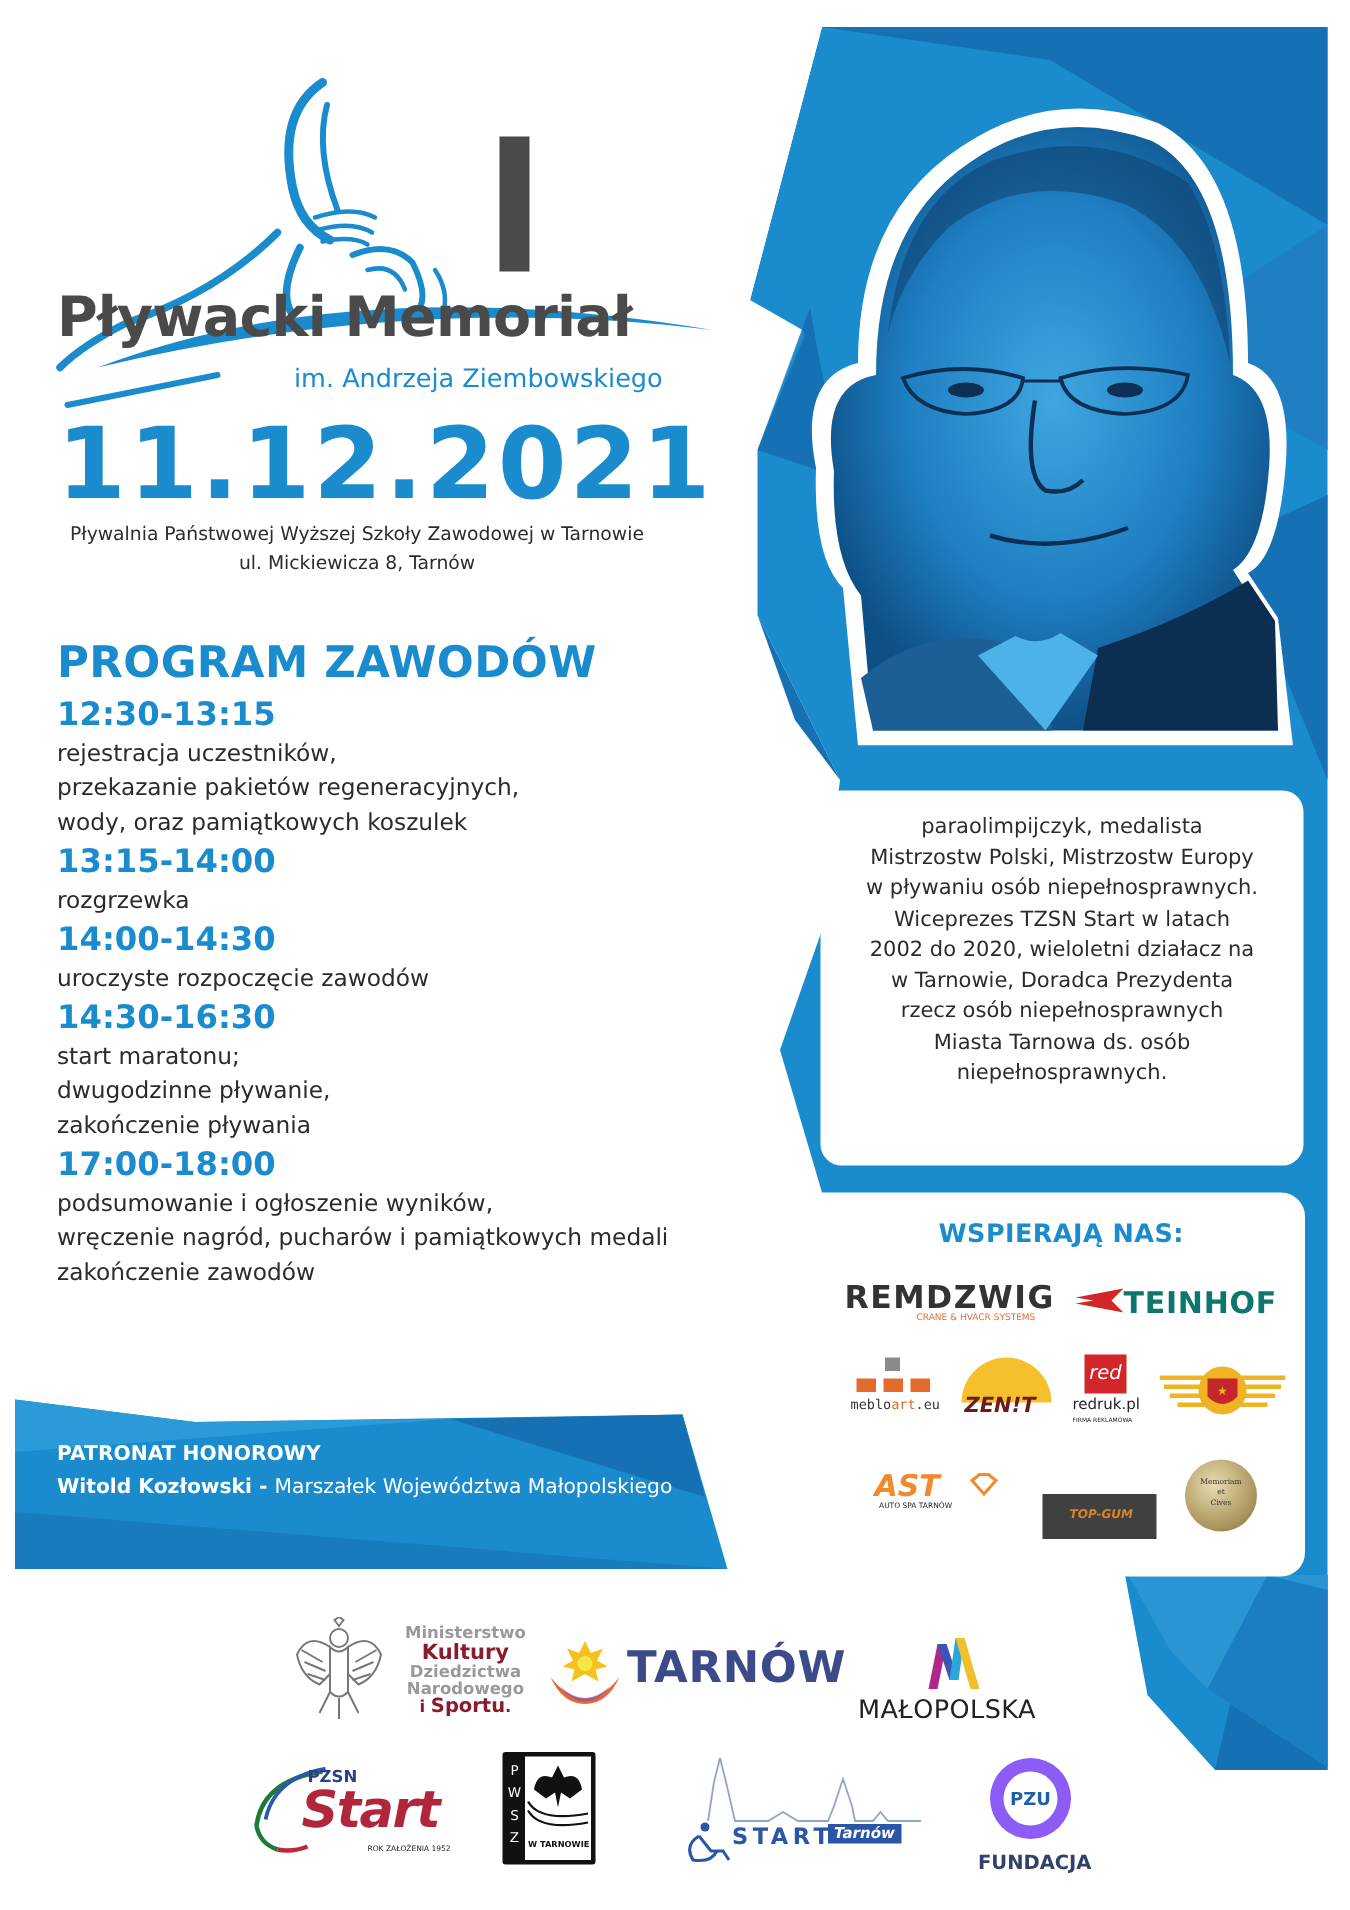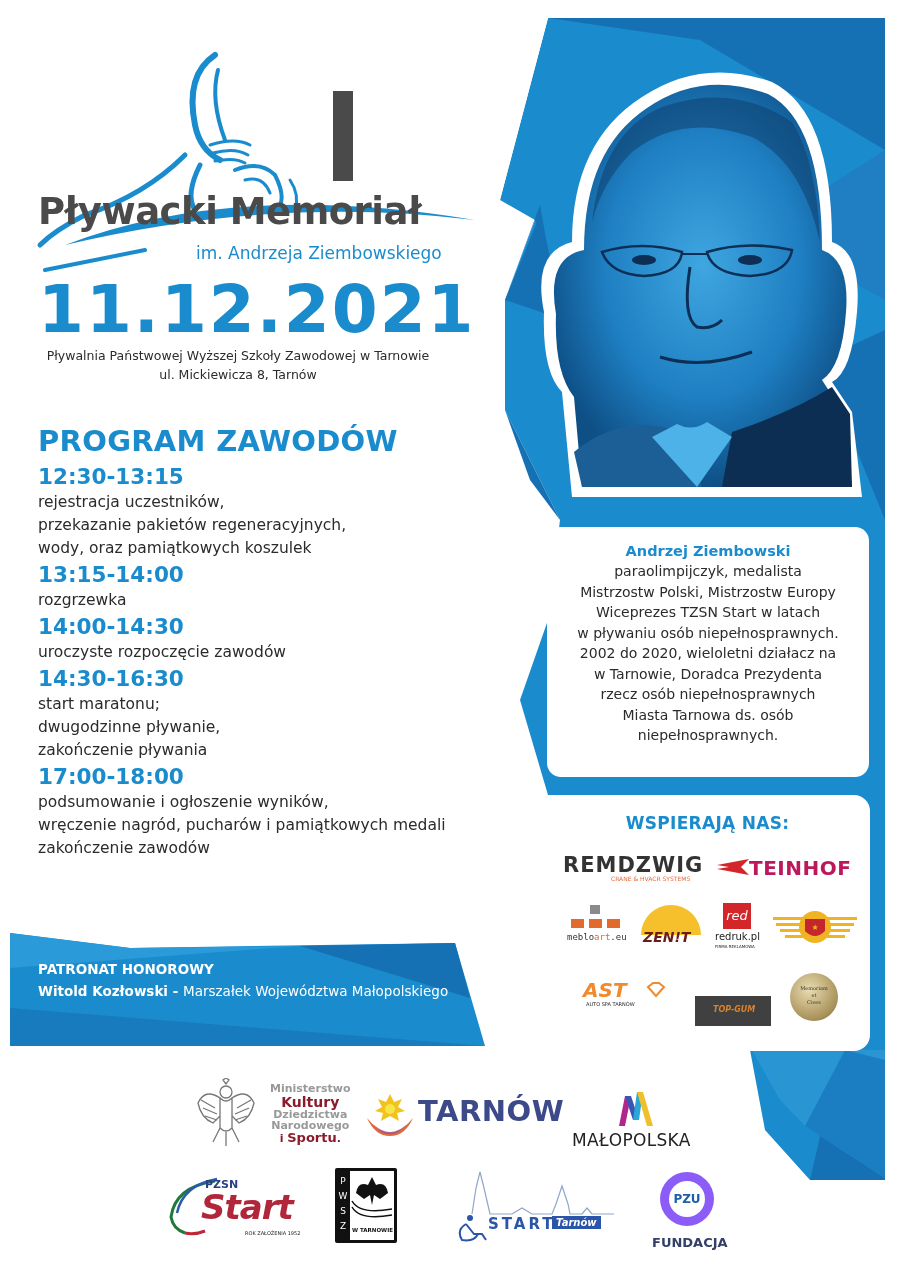--- a/index.html
+++ b/index.html
@@ -108,45 +108,44 @@
 
   <path d="M158,215 Q150,265 165,275 Q180,278 190,268" fill="none" stroke="#0d2f55" stroke-width="3"></path>
   <path d="M128,305 Q170,318 220,300" fill="none" stroke="#0d2f55" stroke-width="3"></path>
 
   <path d="M42,400 Q90,360 150,380 L170,435 L50,435 Z" fill="#1b5f96"></path>
   <path d="M200,380 Q260,360 300,335 L318,362 L320,435 L190,435 Z" fill="#0c2e52"></path>
   <path d="M120,385 L165,435 L200,385 L175,370 Q160,380 145,372 Z" fill="#4cb2e8"></path>
 </svg>
 
 <div class="bio-card">
-  <div class="bio-name">Andrzej Ziembowski</div>
   <div class="bio-text">paraolimpijczyk, medalista</div>
   <div class="bio-text">Mistrzostw Polski, Mistrzostw Europy</div>
+  <div class="bio-text">w pływaniu osób niepełnosprawnych.</div>
   <div class="bio-text">Wiceprezes TZSN Start w latach</div>
-  <div class="bio-text">w pływaniu osób niepełnosprawnych.</div>
   <div class="bio-text">2002 do 2020, wieloletni działacz na</div>
   <div class="bio-text">w Tarnowie, Doradca Prezydenta</div>
   <div class="bio-text">rzecz osób niepełnosprawnych</div>
   <div class="bio-text">Miasta Tarnowa ds. osób</div>
   <div class="bio-text">niepełnosprawnych.</div>
 </div>
 
 <div class="support-card">
   <div class="support-title">WSPIERAJĄ NAS:</div>
 
   <div class="logo" style="left:18px;top:58px;width:150px;height:36px;">
     <div class="txt" style="left:0;top:0;font-size:21px;font-weight:bold;color:#333;letter-spacing:1px;">REMDZWIG</div>
     <div class="txt" style="left:48px;top:22px;font-size:6px;color:#e46b3d;">CRANE &amp; HVACR SYSTEMS</div>
   </div>
 
   <div class="logo" style="left:170px;top:60px;width:150px;height:30px;">
     <svg width="36" height="24" style="position:absolute;left:0;top:0;">
       <path d="M2,10 L34,4 L26,12 L34,20 L2,14 L14,12 Z" fill="#d3262b"></path>
     </svg>
-    <div class="txt" style="left:34px;top:1px;font-size:20px;font-weight:bold;color:#be185d;letter-spacing:0.5px;">TEINHOF</div>
+    <div class="txt" style="left:34px;top:1px;font-size:20px;font-weight:bold;color:#0f766e;letter-spacing:0.5px;">TEINHOF</div>
   </div>
 
   <div class="logo" style="left:20px;top:110px;width:60px;height:46px;">
     <div style="position:absolute;left:25px;top:0;width:10px;height:9px;background:#8a8a8a;"></div>
     <div style="position:absolute;left:6px;top:14px;width:13px;height:9px;background:#e26a2c;"></div>
     <div style="position:absolute;left:24px;top:14px;width:13px;height:9px;background:#e26a2c;"></div>
     <div style="position:absolute;left:42px;top:14px;width:13px;height:9px;background:#e26a2c;"></div>
     <div class="txt" style="left:2px;top:27px;font-size:9px;color:#333;font-family:'DejaVu Sans Mono',monospace;"><span>meblo</span><span style="color:#e26a2c;">art</span><span>.eu</span></div>
   </div>
 

